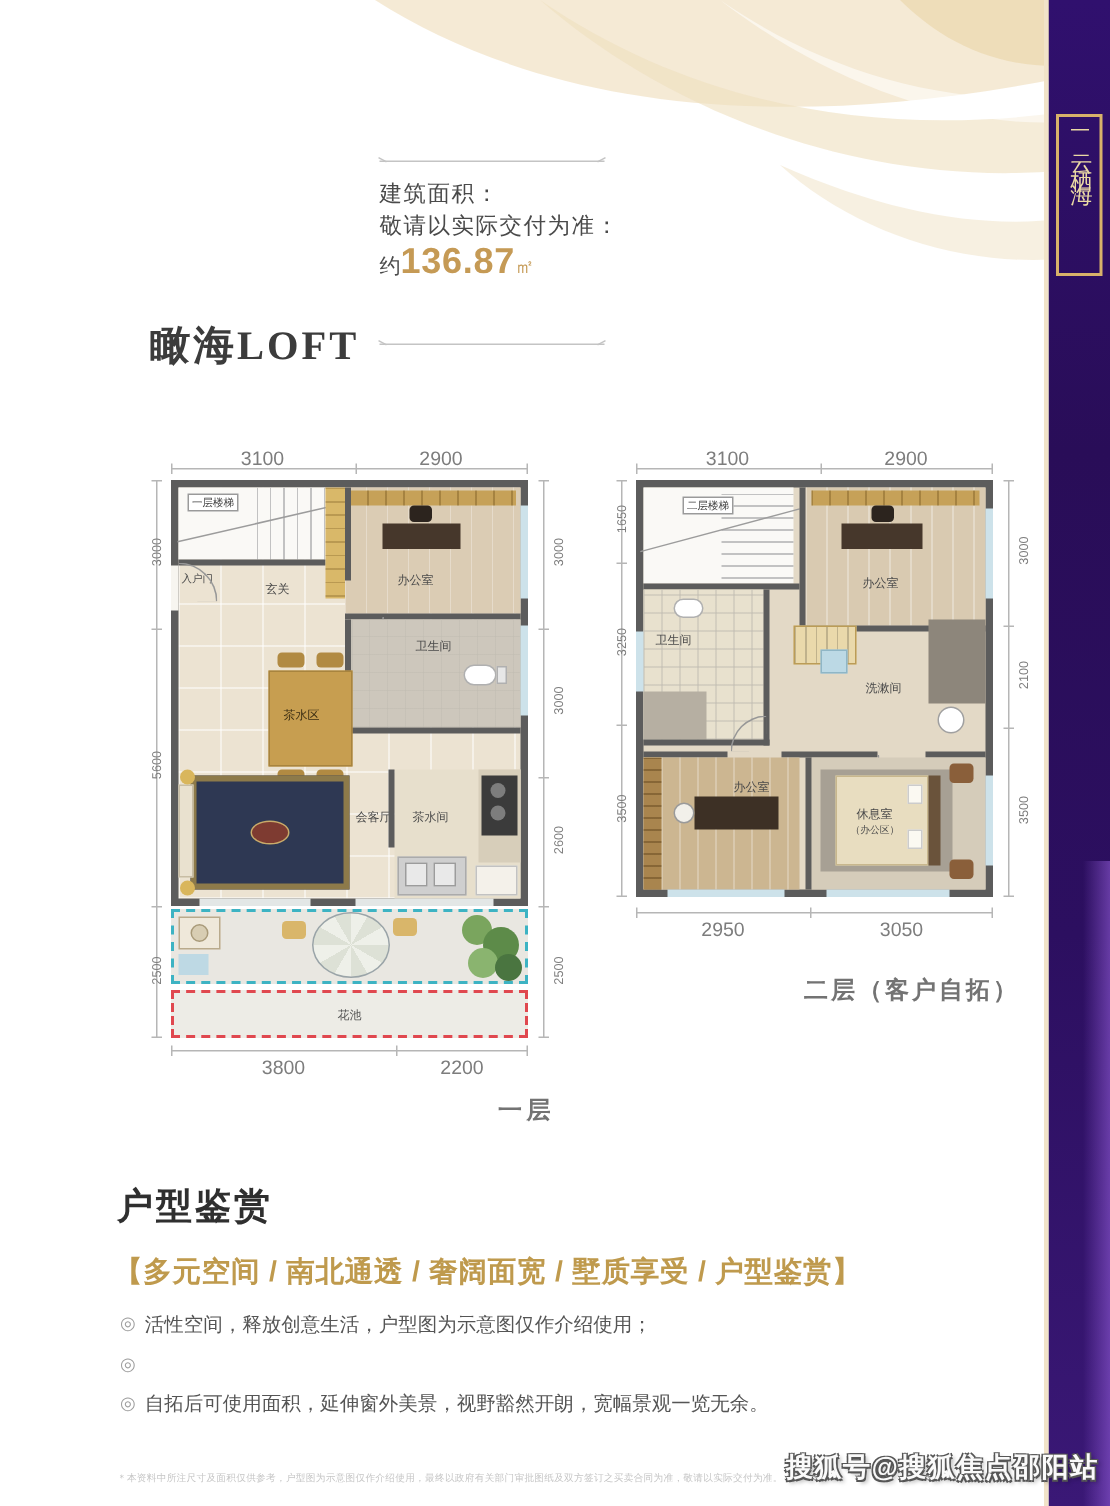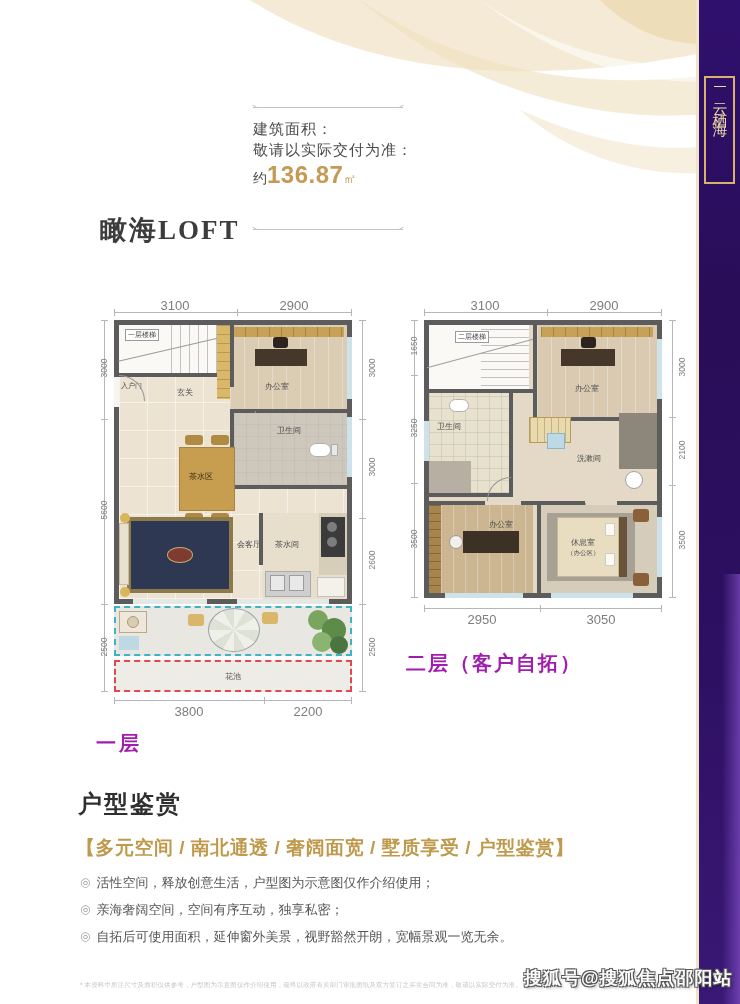--- a/index.html
+++ b/index.html
@@ -51,22 +51,22 @@
     repeating-linear-gradient(90deg,rgba(255,255,255,.5) 0 1px,transparent 1px 28px); }
   .tiles-sm { background-image:repeating-linear-gradient(0deg,rgba(190,186,176,.45) 0 1px,transparent 1px 12px),
     repeating-linear-gradient(90deg,rgba(190,186,176,.45) 0 1px,transparent 1px 12px); }
   .w { position:absolute; background:#5c5c5c; }
   .win { position:absolute; background:#cde2ea; }
   .lbl { position:absolute; font-size:8px; color:#4a4a4a; white-space:nowrap; }
   .lbl7 { font-size:7px; }
   .tag { position:absolute; background:#fff; border:1px solid #9a9a9a; padding:0 2px;
     font-size:7px; color:#444; white-space:nowrap; }
   .arc { position:absolute; border:1px solid #979797; }
-  .caption { position:absolute; text-align:left; font-size:20px; font-weight:600;
-    color:#a21caf; letter-spacing:3px; }
+  .caption { position:absolute; text-align:right; font-size:16px; font-weight:600;
+    color:#737373; letter-spacing:3px; }
   .balc { position:absolute; border:2px dashed #3db3c3; background:#e9e7e1; }
   .flower { position:absolute; border:2px dashed #e0484f; background:#edece6; }
 
   
   .appre-title { position:absolute; left:78px; top:788px; font-size:24px; font-weight:700;
     color:#2f2f2f; letter-spacing:2px; font-family:"Liberation Serif","DejaVu Serif",serif; }
   .appre-high { position:absolute; left:76px; top:835px; font-size:19px; font-weight:700;
     color:#bf9a4d; letter-spacing:.5px; }
   .bullets { position:absolute; left:80px; top:874px; }
   .bullet { display:flex; gap:6px; margin-bottom:9px; font-size:13px; color:#555; }
@@ -315,21 +315,20 @@
 
   <div class="appre-title">户型鉴赏</div>
   <div class="appre-high">【多元空间 / 南北通透 / 奢阔面宽 / 墅质享受 / 户型鉴赏】</div>
   <div class="bullets">
     <div class="bullet">
       <span class="bi">◎</span>
       <span>活性空间，释放创意生活，户型图为示意图仅作介绍使用；</span>
     </div>
     <div class="bullet">
       <span class="bi">◎</span>
-      <span>亲海奢阔空间，空间有序互动，独享私密；</span>
     </div>
     <div class="bullet">
       <span class="bi">◎</span>
       <span>自拓后可使用面积，延伸窗外美景，视野豁然开朗，宽幅景观一览无余。</span>
     </div>
   </div>
 
   <div class="disclaimer">＊本资料中所注尺寸及面积仅供参考，户型图为示意图仅作介绍使用，最终以政府有关部门审批图纸及双方签订之买卖合同为准，敬请以实际交付为准。</div>
   <div class="watermark">搜狐号@搜狐焦点邵阳站</div>
 

